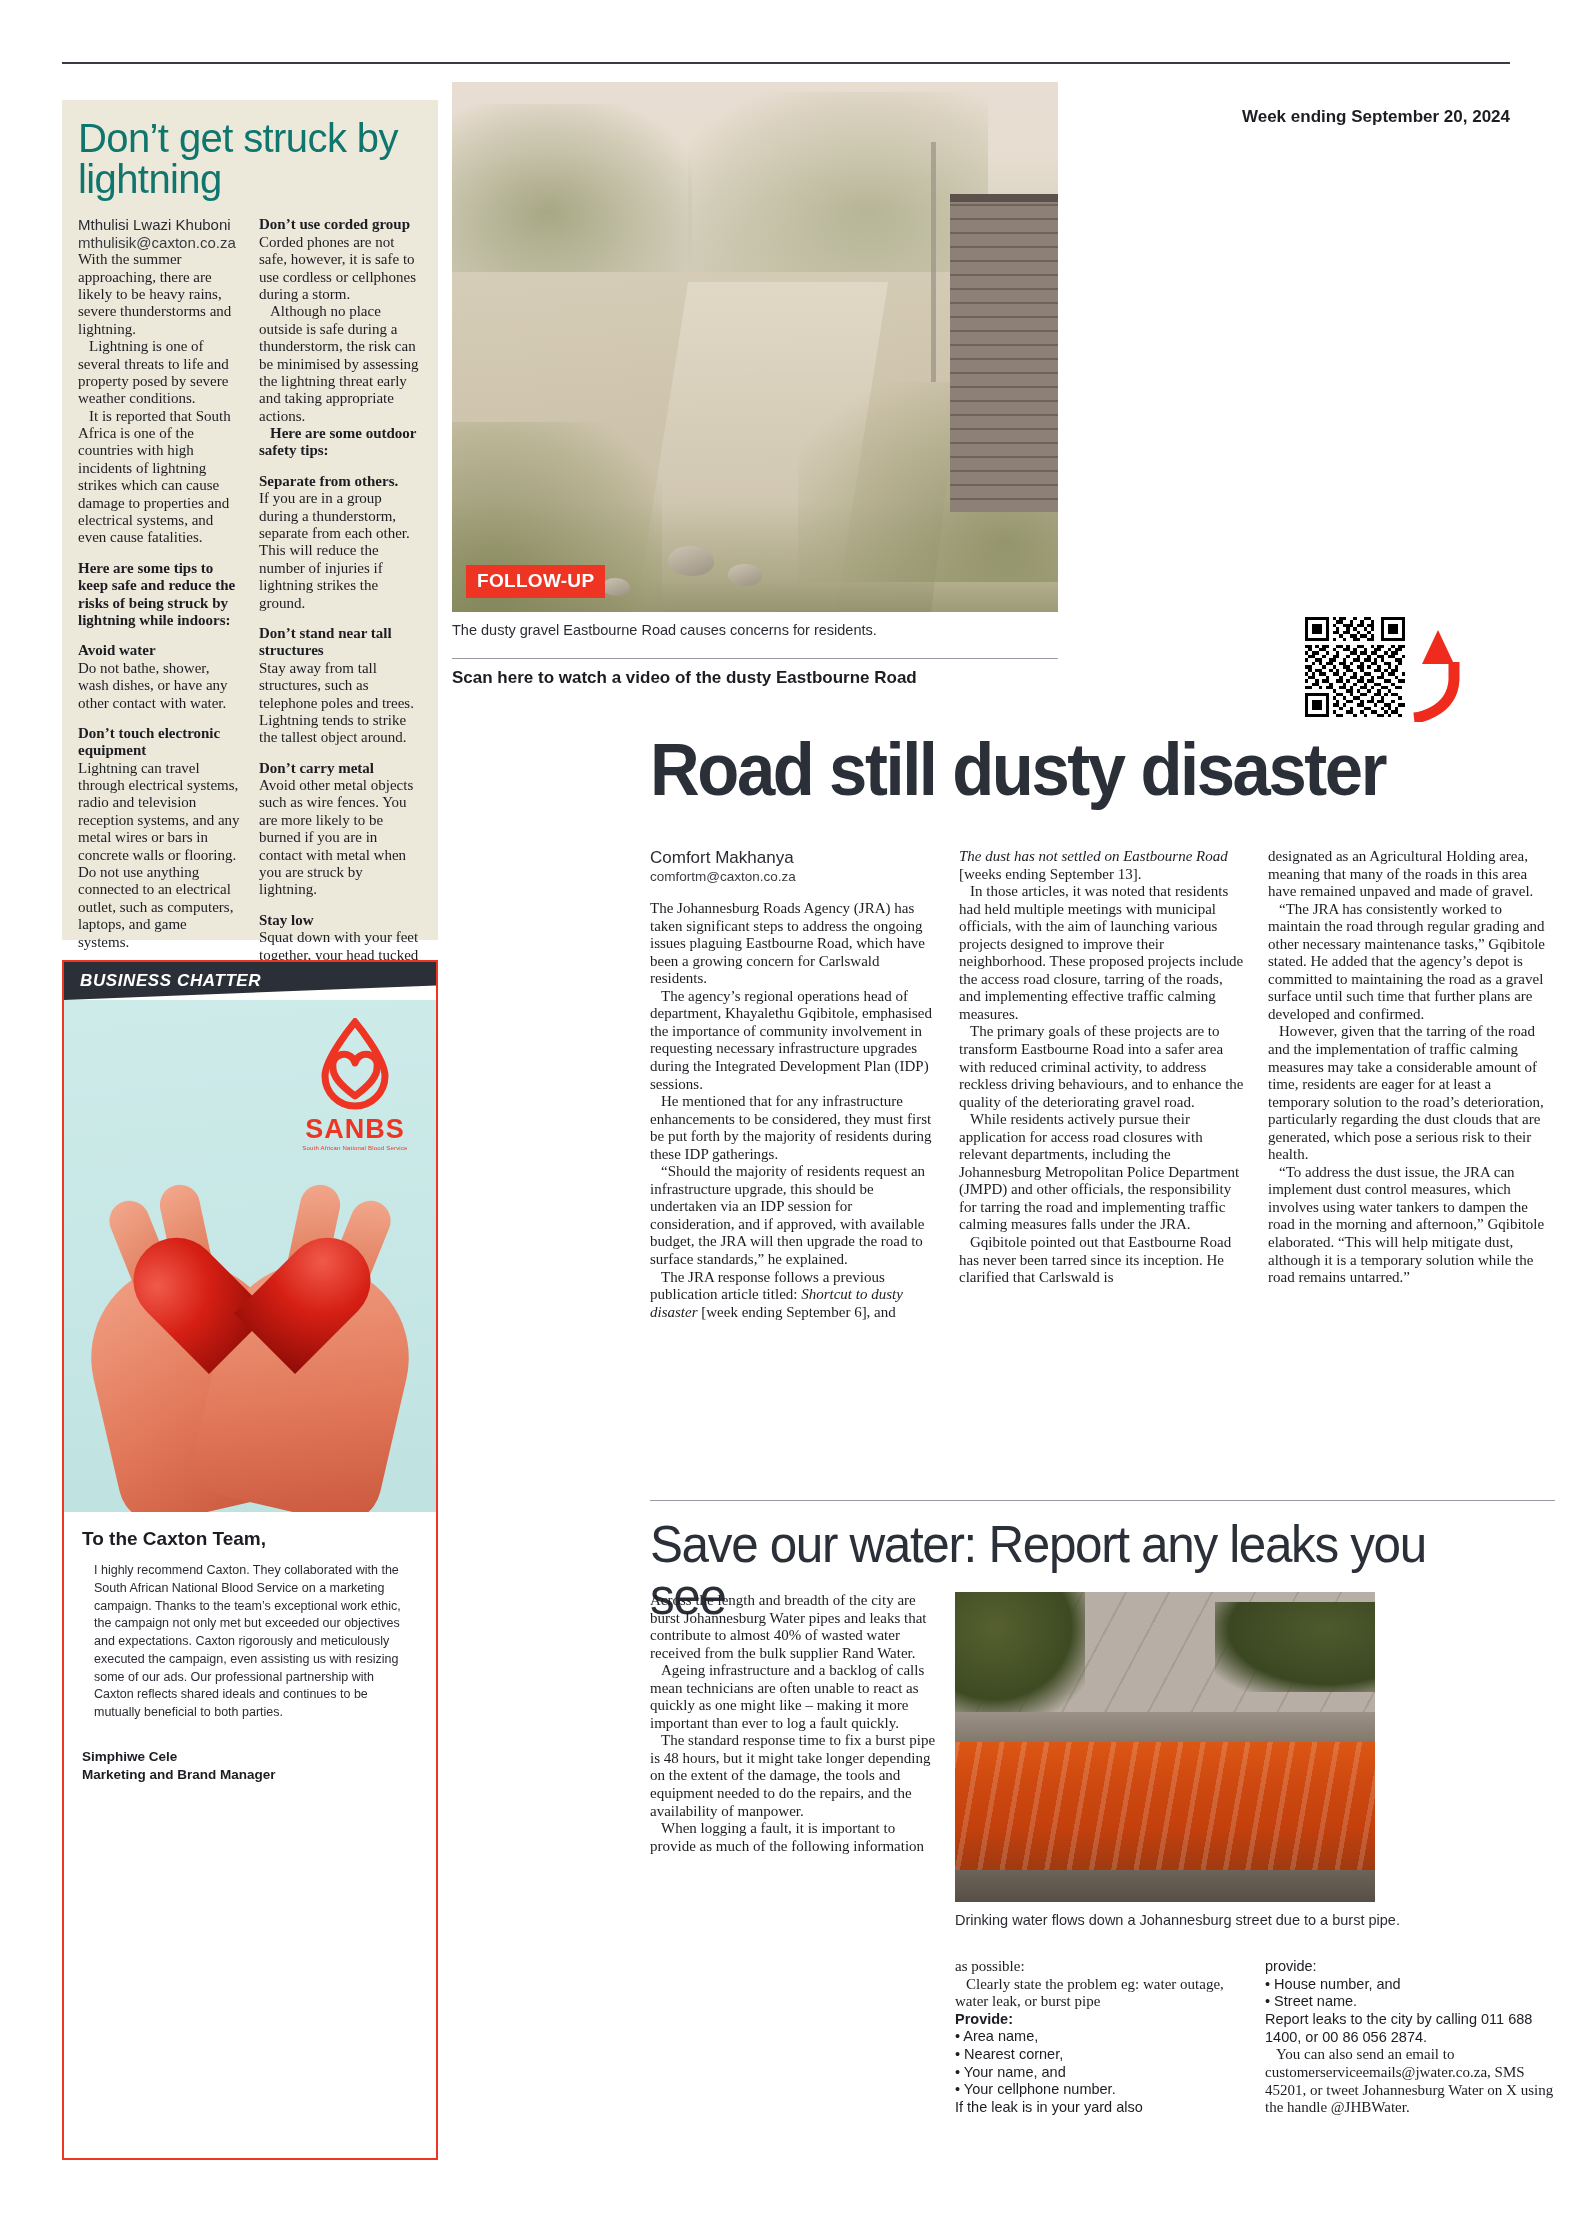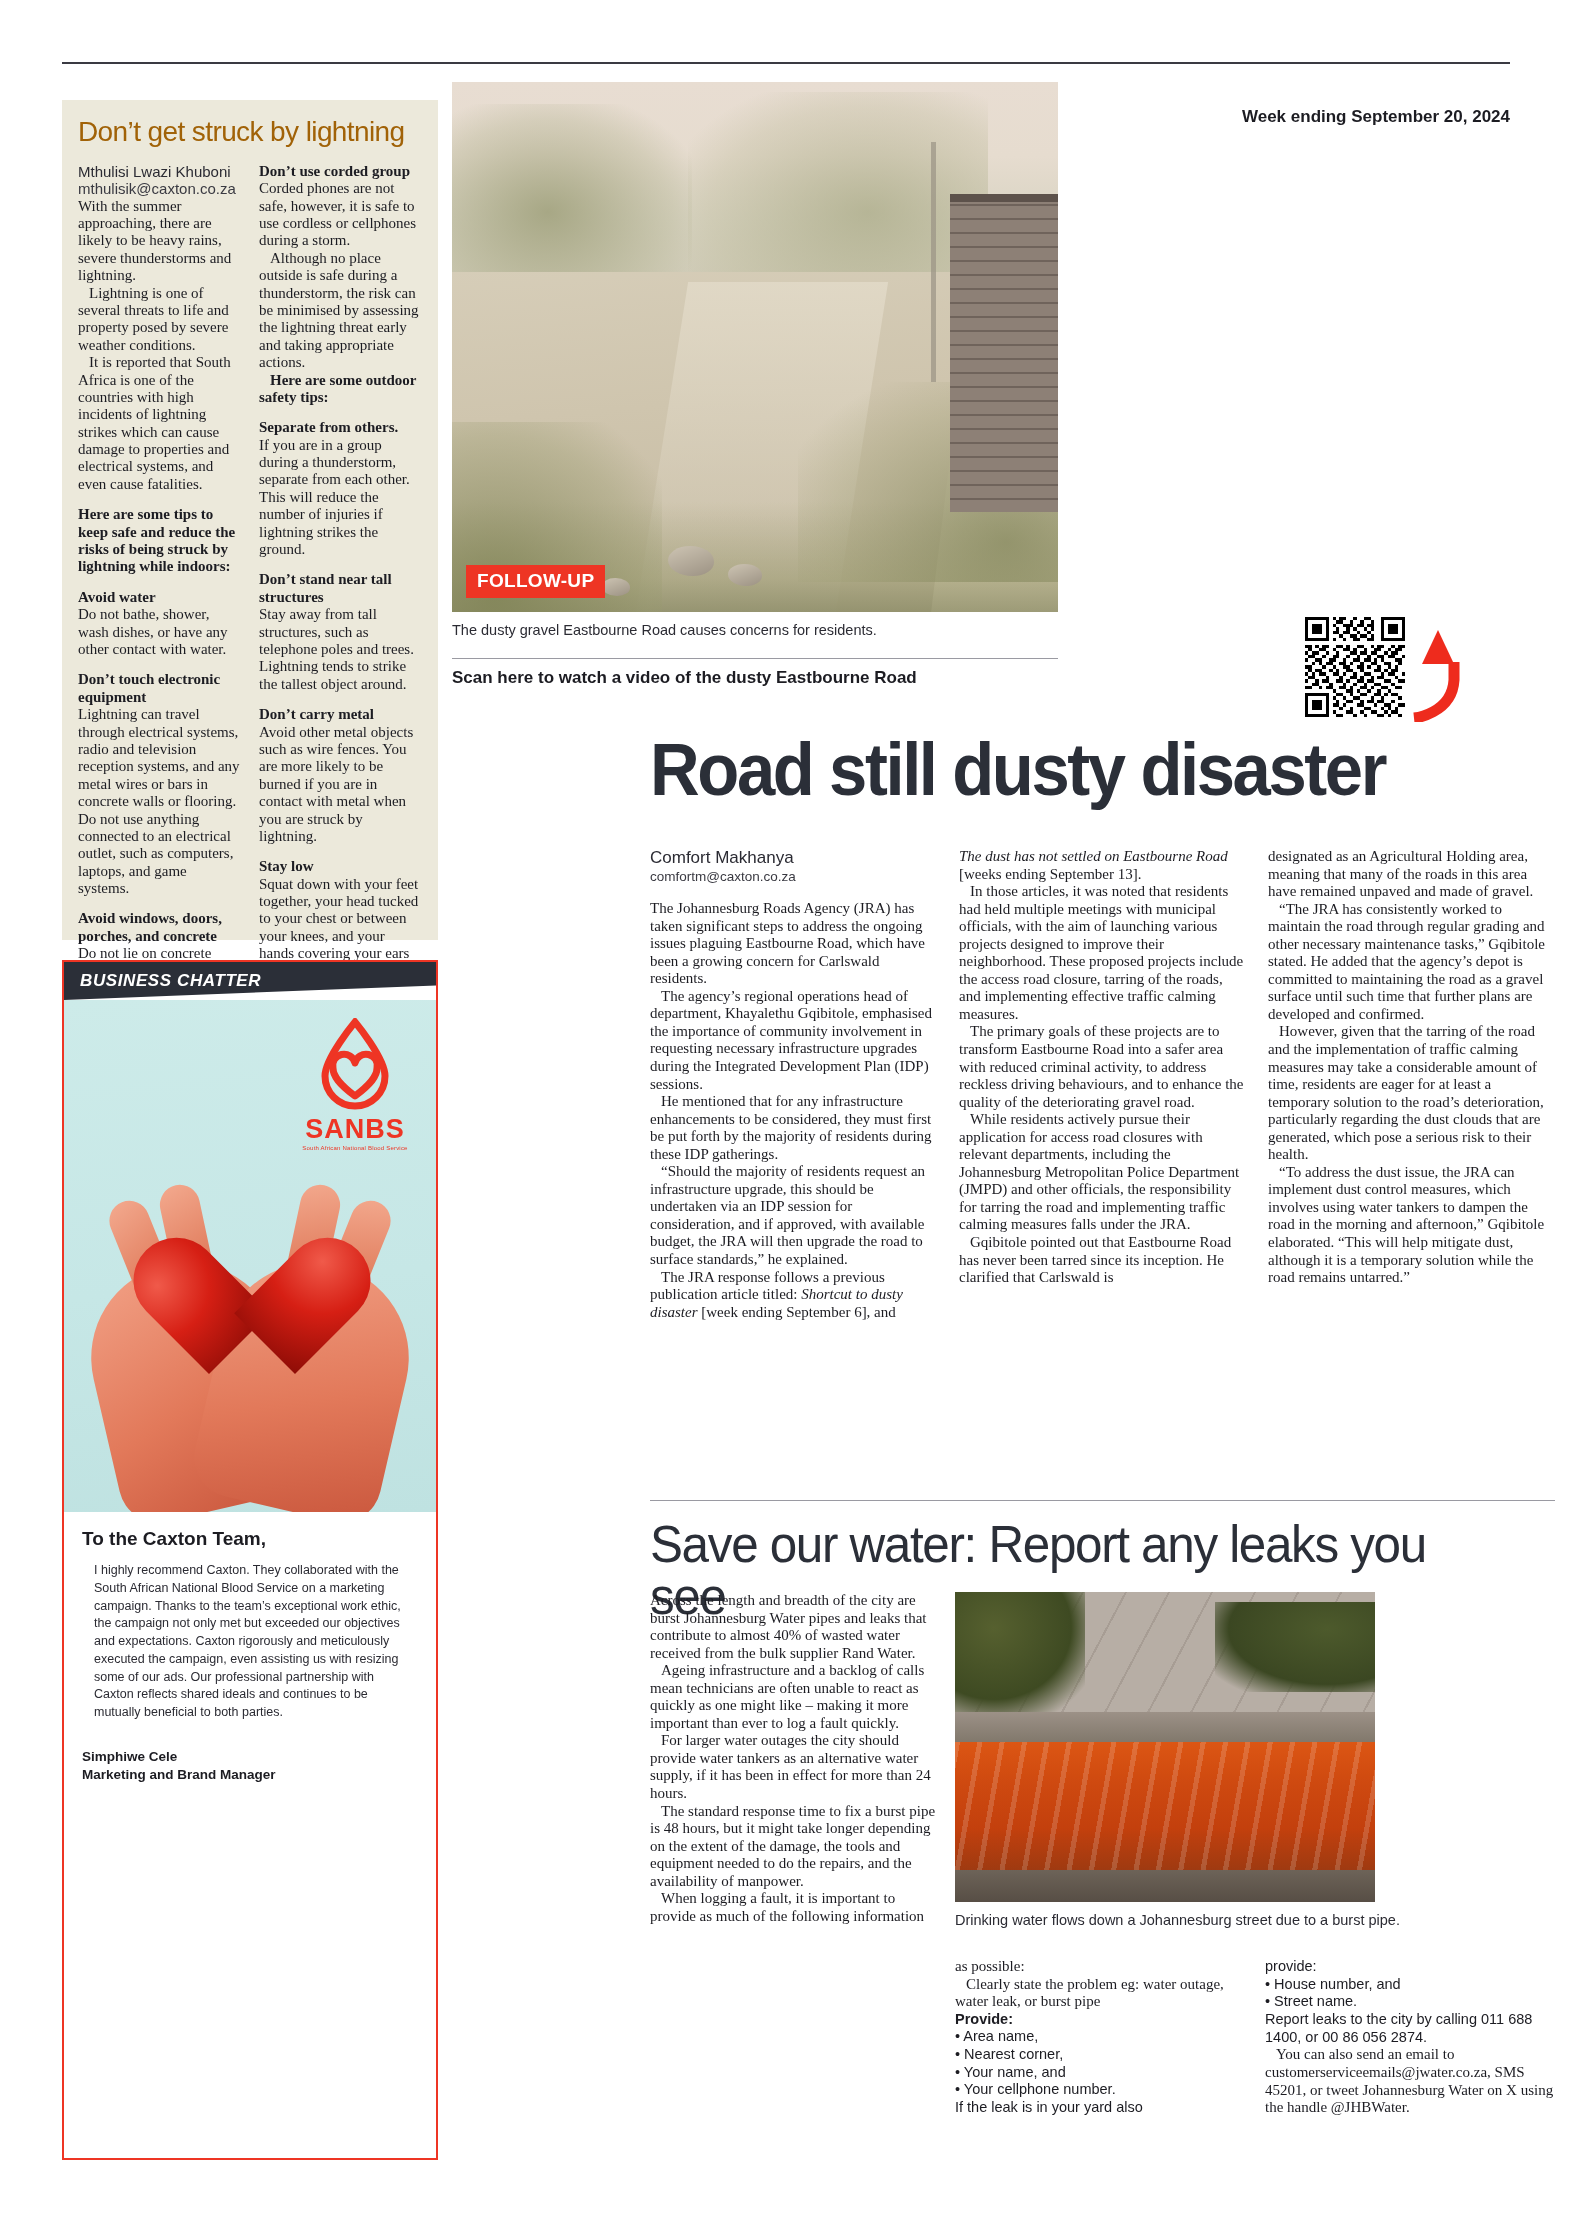--- a/index.html
+++ b/index.html
@@ -31,24 +31,24 @@
   
   .feature {
     position:absolute; left:62px; top:100px; width:376px; height:840px;
     background:#ece9db;
     padding:18px 16px 10px 16px;
   }
   .feature h1 {
     margin:0 0 16px 0;
     font-family:"Liberation Sans", sans-serif;
     font-weight:normal;
-    font-size:28px;
+    font-size:40px;
     line-height:1.03;
     letter-spacing:-0.6px;
-    color:#a16207;
+    color:#0f766e;
   }
   .feat-cols { display:flex; gap:18px; }
   .feat-col { width:165px; }
   .byline-name {
     font-family:"Liberation Sans", sans-serif;
     font-size:17px; line-height:1.15; color:#2b2b33; margin:0;
   }
   .byline-mail {
     font-family:"Liberation Sans", sans-serif;
     font-size:13.5px; line-height:1.3; color:#3a3a42; margin:0 0 14px 0;
@@ -649,21 +649,20 @@
     </div>
   </div>
 
   <div class="mid-rule"></div>
 
   <div class="water-headline">Save our water: Report any leaks you see</div>
 
   <div class="water-left">
     <p>Across the length and breadth of the city are burst Johannesburg Water pipes and leaks that contribute to almost 40% of wasted water received from the bulk supplier Rand Water.</p>
     <p class="ind">Ageing infrastructure and a backlog of calls mean technicians are often unable to react as quickly as one might like – making it more important than ever to log a fault quickly.</p>
-    <p class="ind">For larger water outages the city should provide water tankers as an alternative water supply, if it has been in effect for more than 24 hours.</p>
     <p class="ind">The standard response time to fix a burst pipe is 48 hours, but it might take longer depending on the extent of the damage, the tools and equipment needed to do the repairs, and the availability of manpower.</p>
     <p class="ind">When logging a fault, it is important to provide as much of the following information</p>
   </div>
 
   <div class="water-photo">
     <div class="wp-paving"></div>
     <div class="wp-grass"></div>
     <div class="wp-grass2"></div>
     <div class="wp-kerb"></div>
     <div class="wp-stream"></div>

